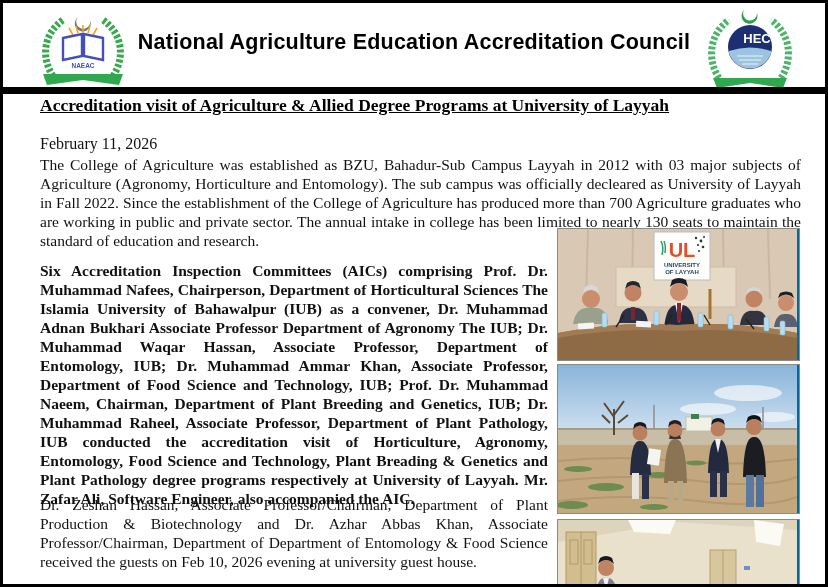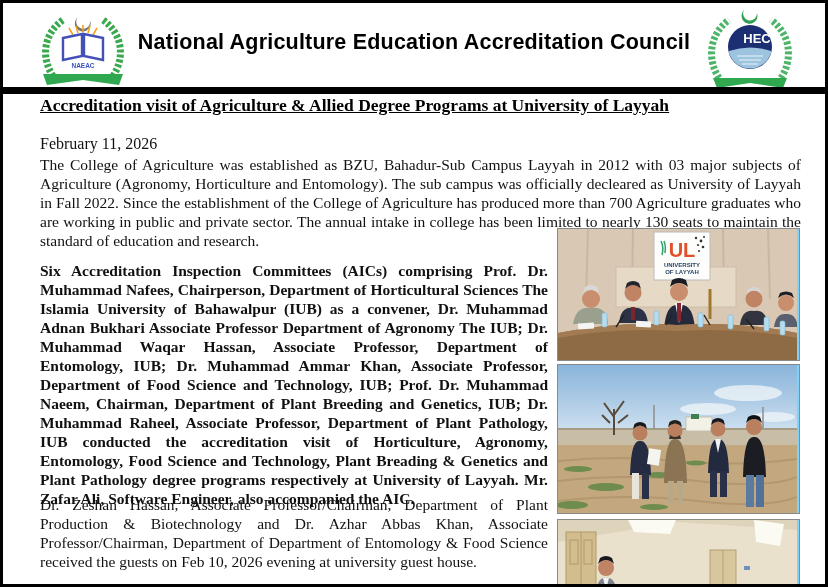--- a/index.html
+++ b/index.html
@@ -40,21 +40,21 @@
   .date-line {
     position: absolute; left: 37px; top: 132px;
     font-size: 16px;
   }
   .para { position: absolute; left: 37px; font-size: 15.5px; line-height: 19px; text-align: justify; }
   .para.p1 { top: 152px; width: 761px; }
   .para.p2 { top: 258px; width: 508px; font-weight: bold; }
   .para.p3 { top: 492px; width: 508px; }
   
   .photo-col { position: absolute; left: 554px; top: 225px; width: 243px; }
-  .photo { display: block; border: 1px solid #8a8a8a; background: #7dd3fc; }
+  .photo { display: block; border: 1px solid #8a8a8a; background: #0369a1; }
   .photo + .photo { margin-top: 3px; }
   .photo.last { margin-top: 5px; }
   .photo svg { display: block; }
 </style>
 </head>
 <body>
 
 <div class="page">
 
   <div class="header">

